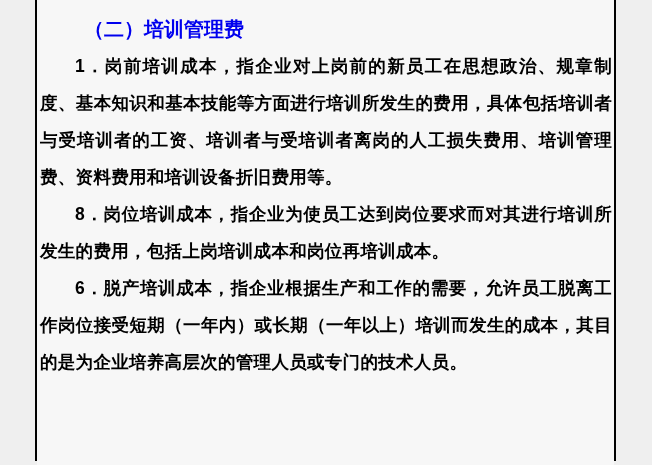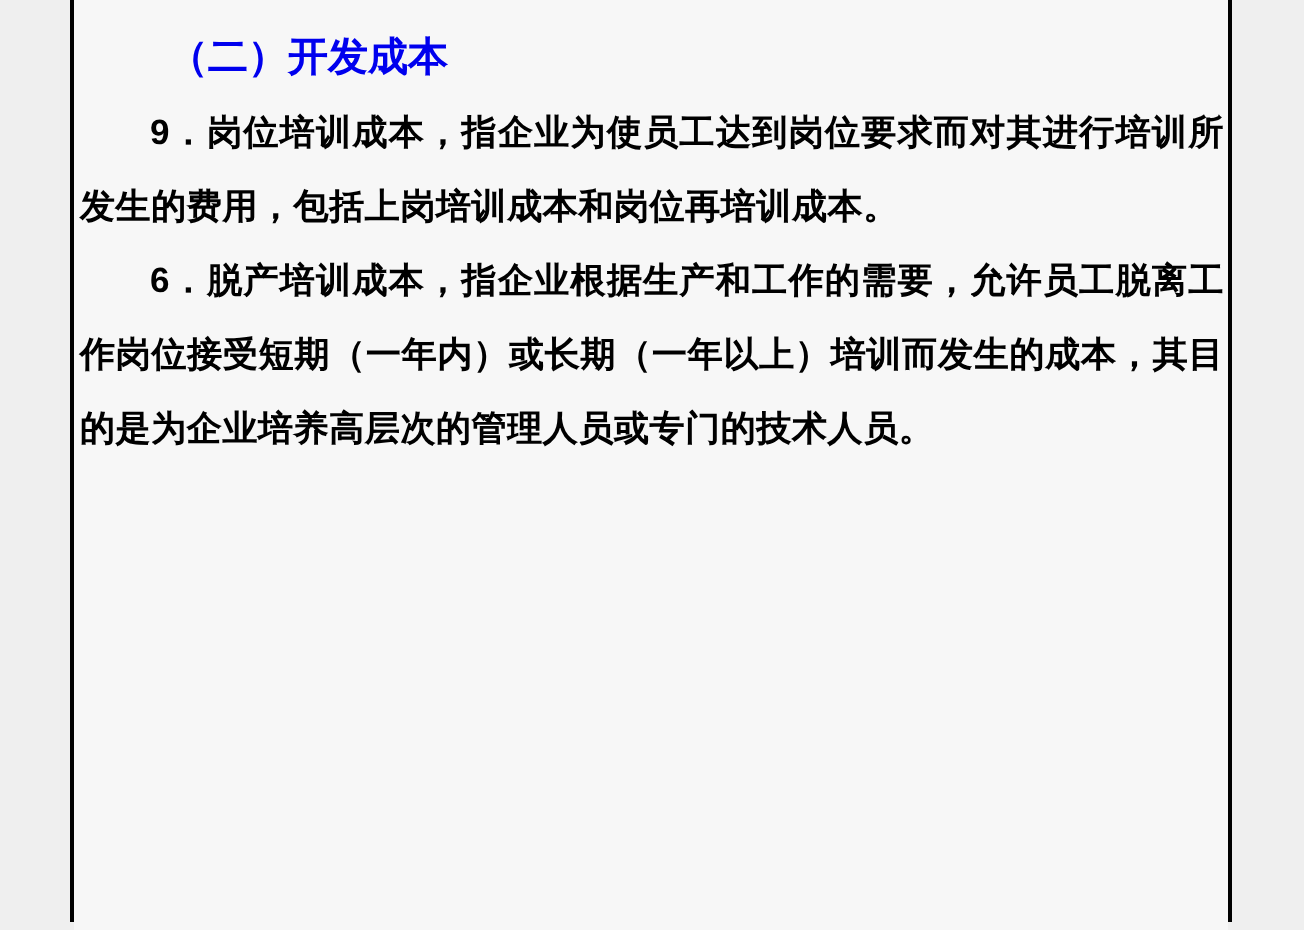--- a/index.html
+++ b/index.html
@@ -58,16 +58,17 @@
   }
 </style>
 </head>
 <body style="background: rgb(239, 239, 239);">
 
 <div class="page-area" style="background: rgb(247, 247, 247);"></div>
 <div class="vline left" style="background: rgb(0, 0, 0);"></div>
 <div class="vline right" style="background: rgb(0, 0, 0);"></div>
 
 <div class="content">
-  <h2 class="heading" style="color: rgb(0, 0, 238);">（二）开发成本</h2>
-  <p class="para">9．岗位培训成本，指企业为使员工达到岗位要求而对其进行培训所发生的费用，包括上岗培训成本和岗位再培训成本。</p>
+  <h2 class="heading" style="color: rgb(0, 0, 238);">（二）培训管理费</h2>
+  <p class="para">1．岗前培训成本，指企业对上岗前的新员工在思想政治、规章制度、基本知识和基本技能等方面进行培训所发生的费用，具体包括培训者与受培训者的工资、培训者与受培训者离岗的人工损失费用、培训管理费、资料费用和培训设备折旧费用等。</p>
+  <p class="para">8．岗位培训成本，指企业为使员工达到岗位要求而对其进行培训所发生的费用，包括上岗培训成本和岗位再培训成本。</p>
   <p class="para">6．脱产培训成本，指企业根据生产和工作的需要，允许员工脱离工作岗位接受短期（一年内）或长期（一年以上）培训而发生的成本，其目的是为企业培养高层次的管理人员或专门的技术人员。</p>
 </div>
 
 </body></html>

